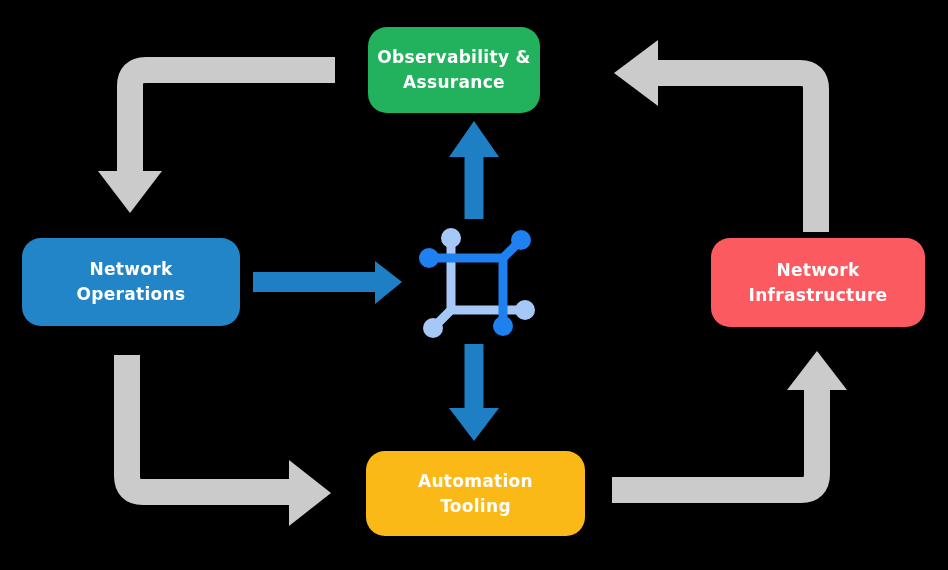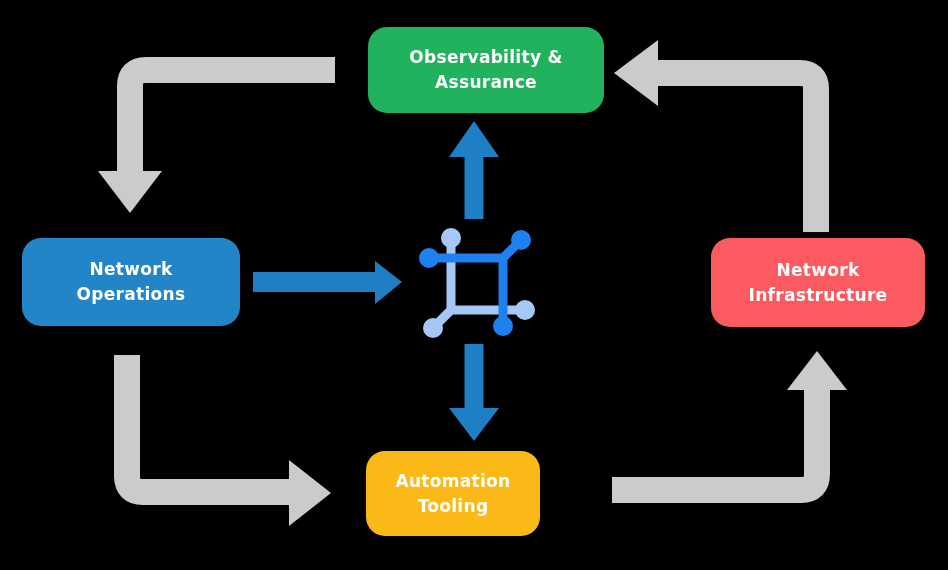--- a/index.html
+++ b/index.html
@@ -29,24 +29,24 @@
   }
   .node-label {
     color: #ffffff;
     font-size: 17px;
     font-weight: 600;
     letter-spacing: 0.3px;
     line-height: 1.45;
     text-align: center;
     white-space: pre-line;
   }
-  .n-top    { left: 368px; top: 27px;  width: 236px; height: 86px; justify-content: center; }
+  .n-top    { left: 368px; top: 27px;  width: 172px; height: 86px; justify-content: center; }
   .n-left   { left: 22px;  top: 238px; width: 218px; height: 88px; }
   .n-right  { left: 711px; top: 238px; width: 214px; height: 89px; }
-  .n-bottom { left: 366px; top: 451px; width: 174px; height: 85px; }
+  .n-bottom { left: 366px; top: 451px; width: 219px; height: 85px; }
 
   .gray-path { fill: none; stroke-width: 26; }
   .blue-shaft-h { fill: none; stroke-width: 20; }
   .blue-shaft-v { fill: none; stroke-width: 19; }
   .icon-line { fill: none; stroke-width: 9; stroke-linecap: round; stroke-linejoin: round; }
 </style>
 </head>
 <body>
 
 <div class="canvas">

